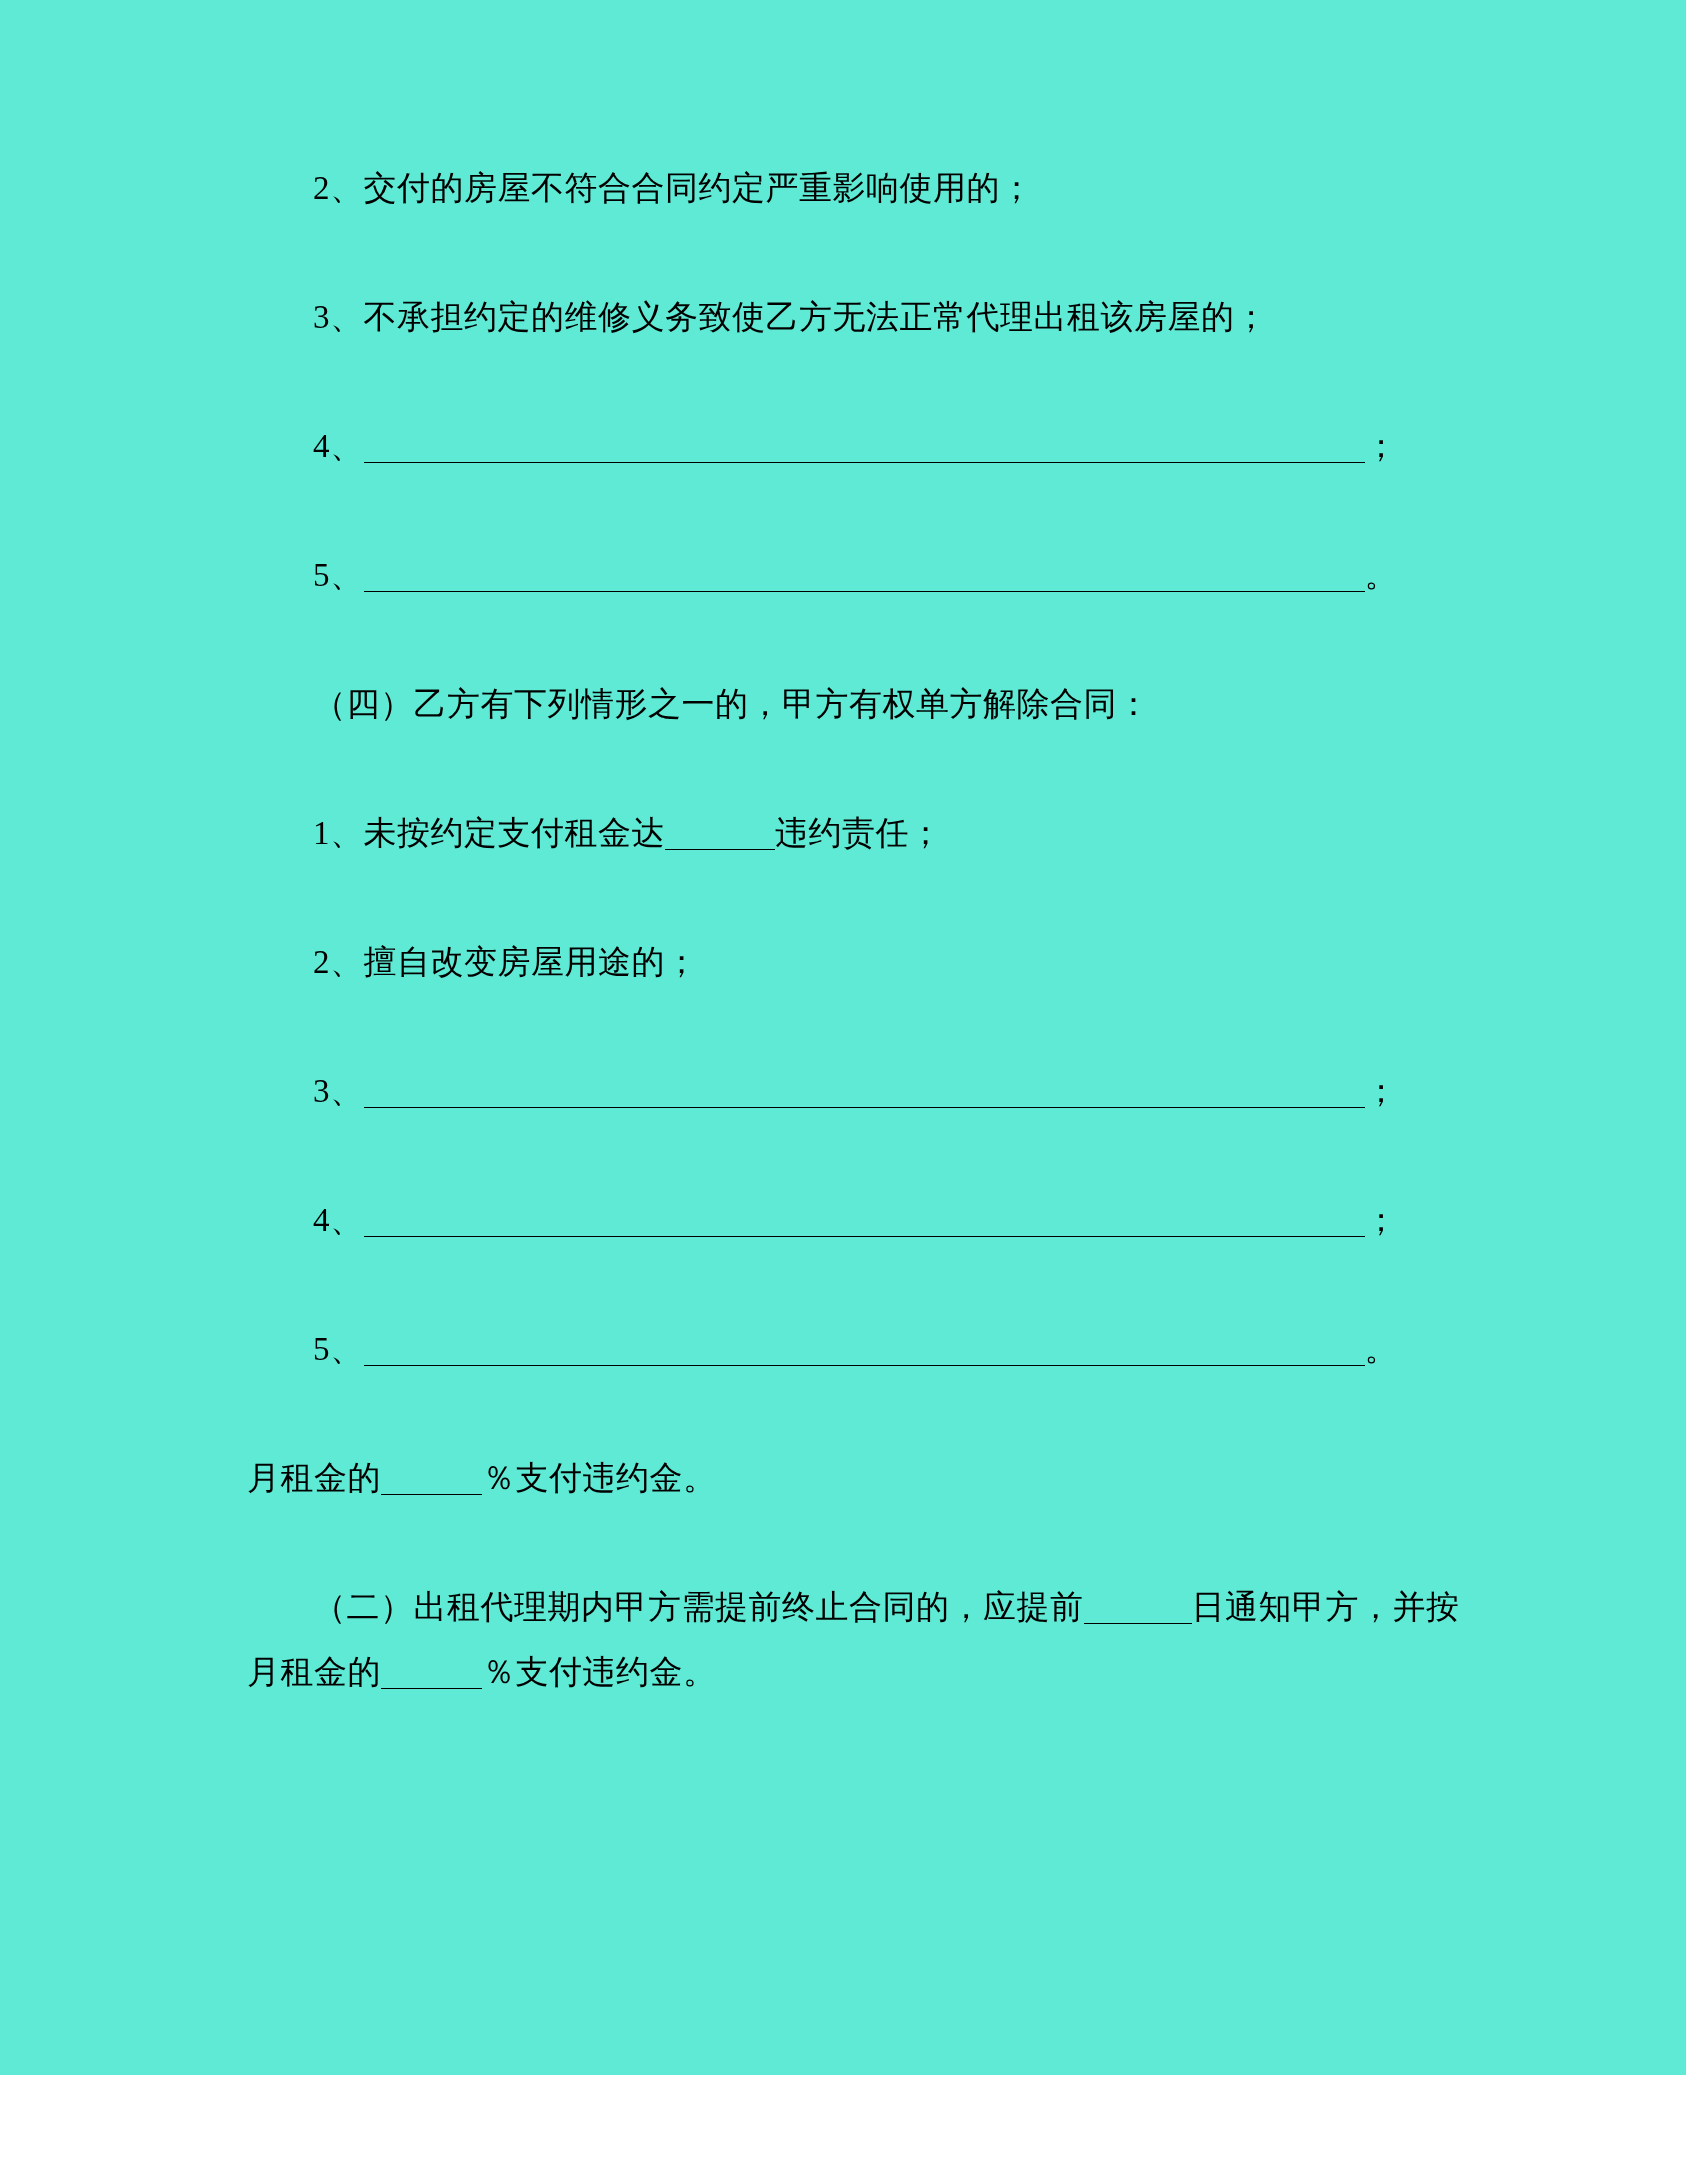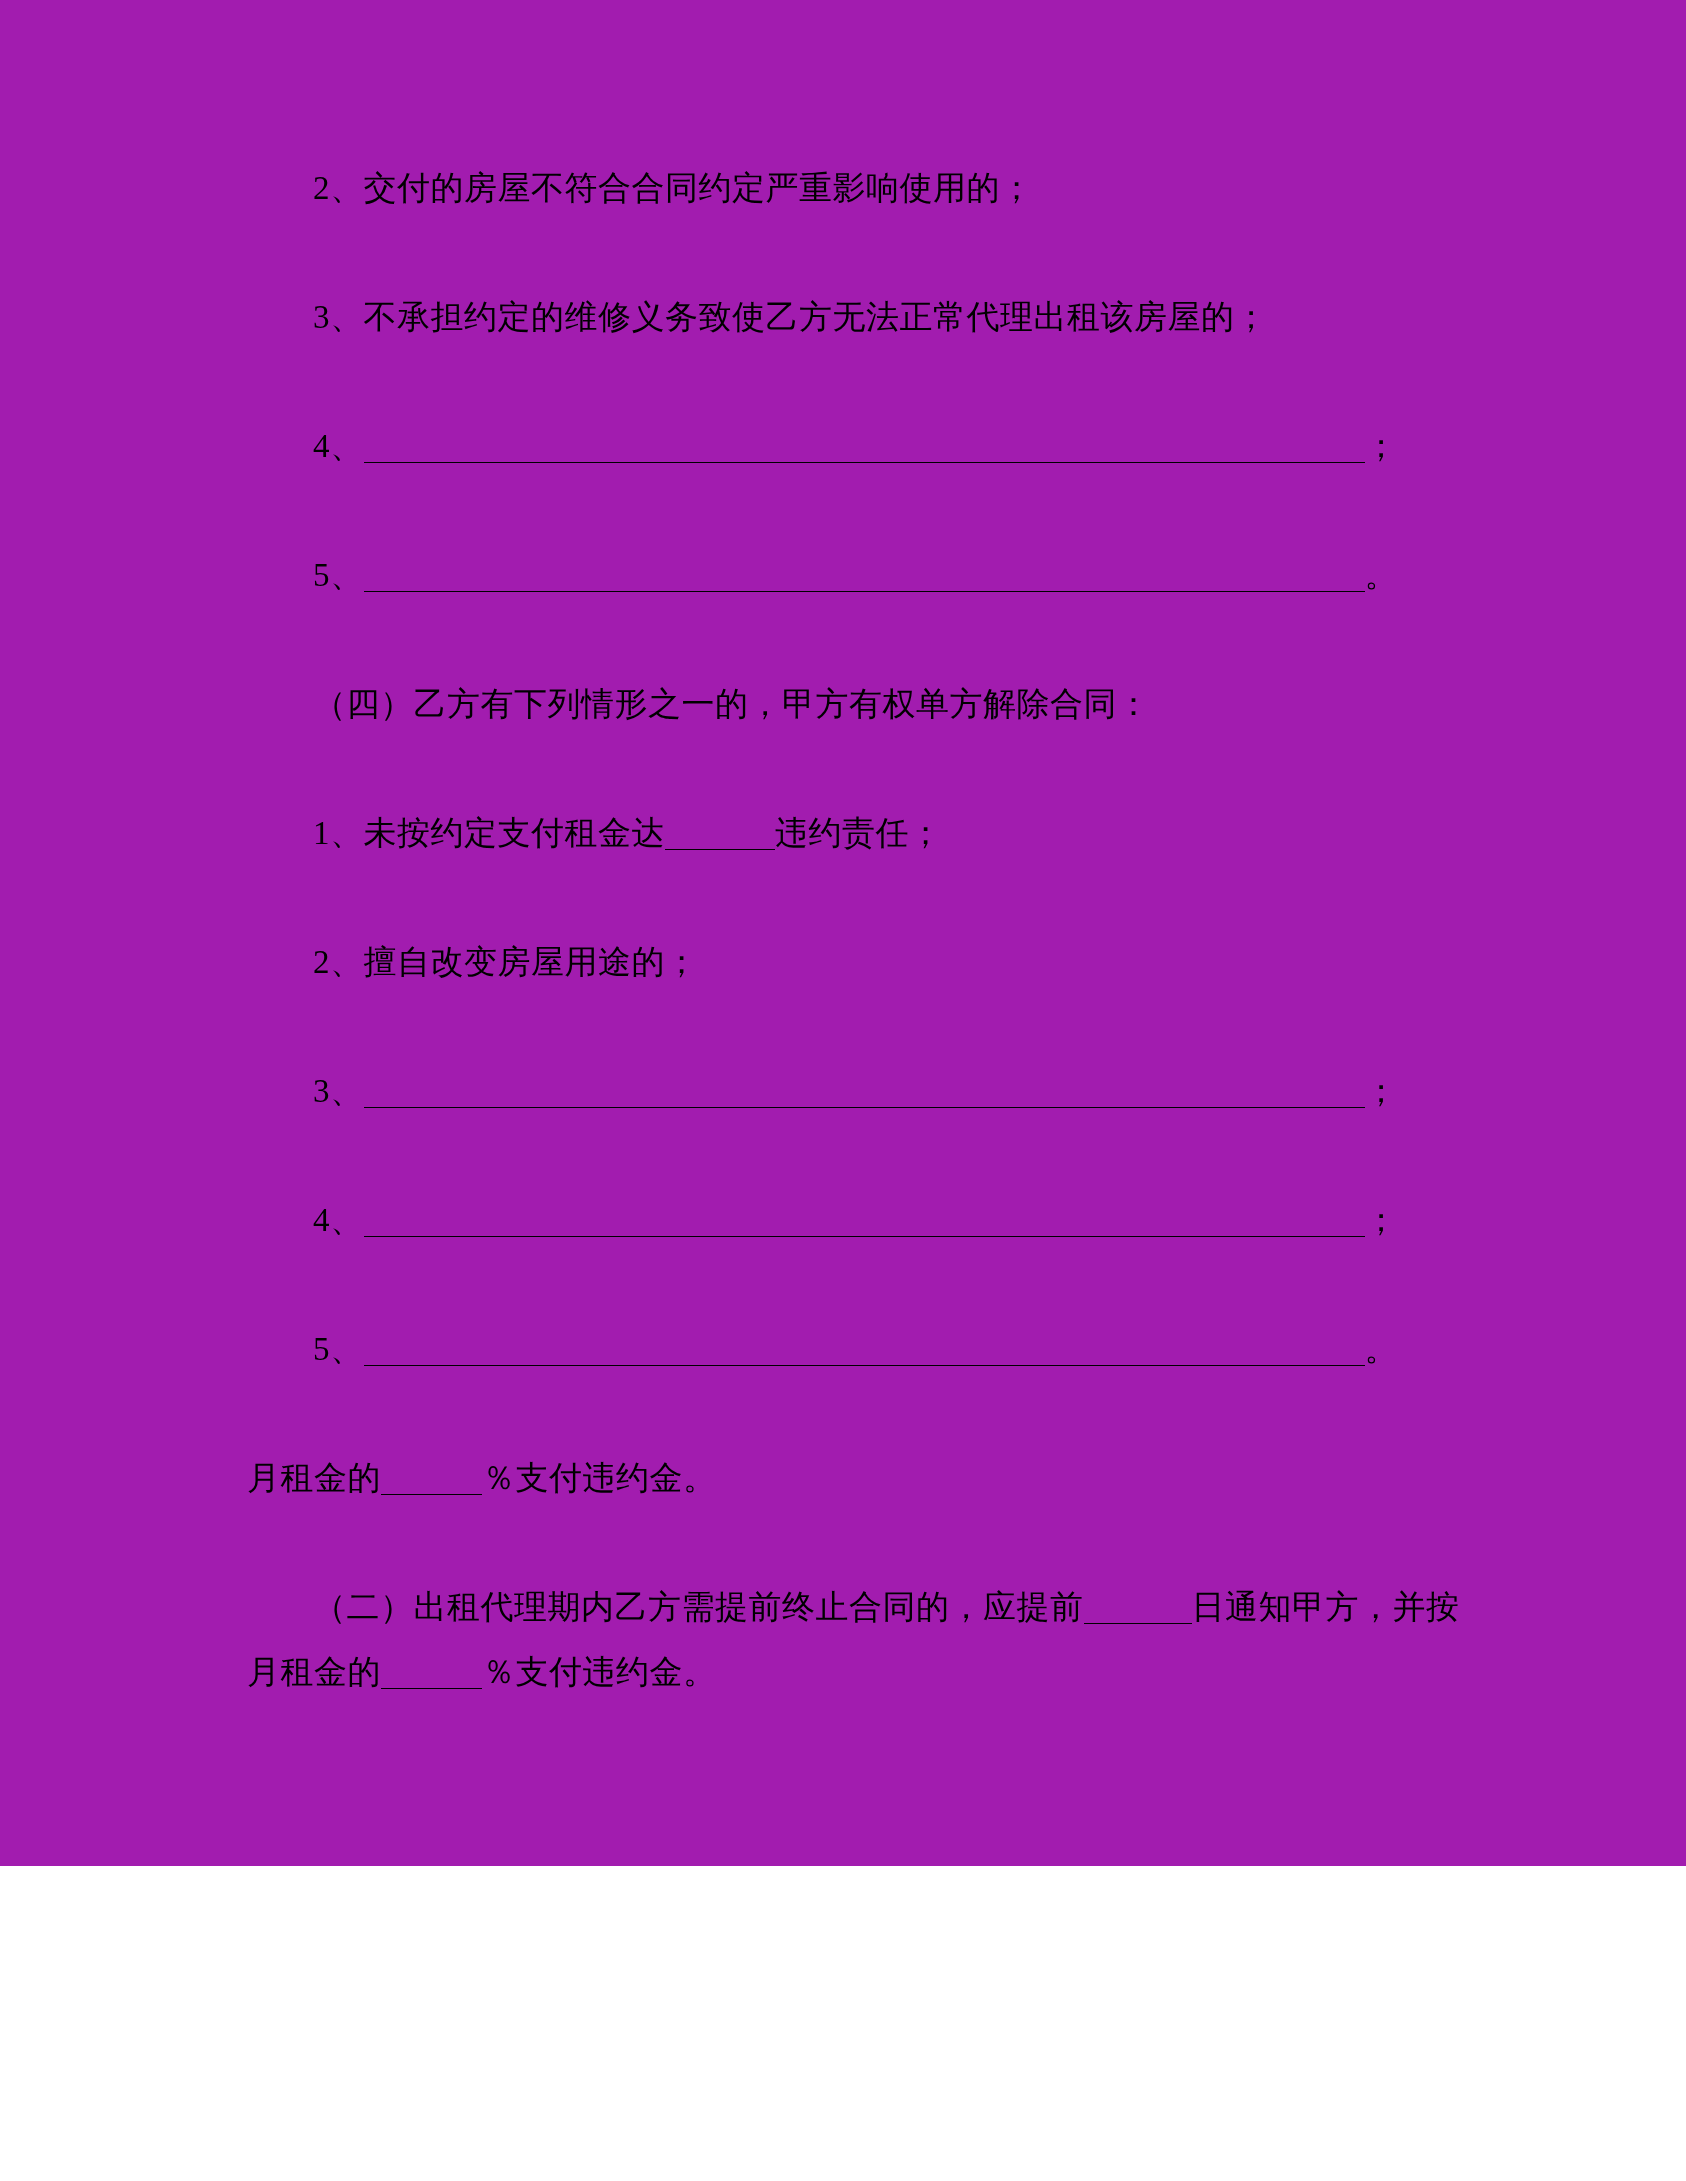--- a/index.html
+++ b/index.html
@@ -9,22 +9,22 @@
     }
     body {
       width: 1686px;
       height: 2182px;
       font-family: "Liberation Serif", "DejaVu Serif", serif;
       color: #000000;
     }
     .page {
       box-sizing: border-box;
       width: 1686px;
-      height: 1866px;
-      background: #a21caf;
+      height: 2075px;
+      background: #5eead4;
       padding: 156px 230px 54px 247px;
       overflow: hidden;
     }
     .para {
       margin: 0 0 64px 0;
     }
     .para:last-child {
       margin-bottom: 0;
     }
     .line {
@@ -75,18 +75,18 @@
       <div class="para">
         <div class="line indent"><span>4、</span><span class="blank" style="width: 1001px; border-bottom-color: rgb(0, 0, 0);"></span><span>；</span></div>
       </div>
       <div class="para">
         <div class="line indent"><span>5、</span><span class="blank" style="width: 1001px; border-bottom-color: rgb(0, 0, 0);"></span><span>。</span></div>
       </div>
       <div class="para">
         <div class="line"><span>月租金的</span><span class="blank" style="width: 101px; border-bottom-color: rgb(0, 0, 0);"></span><span>％支付违约金。</span></div>
       </div>
       <div class="para">
-        <div class="line indent"><span>（二）出租代理期内乙方需提前终止合同的，应提前</span><span class="blank" style="width: 108px; border-bottom-color: rgb(0, 0, 0);"></span><span>日通知甲方，并按</span></div>
+        <div class="line indent"><span>（二）出租代理期内甲方需提前终止合同的，应提前</span><span class="blank" style="width: 108px; border-bottom-color: rgb(0, 0, 0);"></span><span>日通知甲方，并按</span></div>
         <div class="line"><span>月租金的</span><span class="blank" style="width: 101px; border-bottom-color: rgb(0, 0, 0);"></span><span>％支付违约金。</span></div>
       </div>
     </div>
 </div>
 
 
 </body></html>

